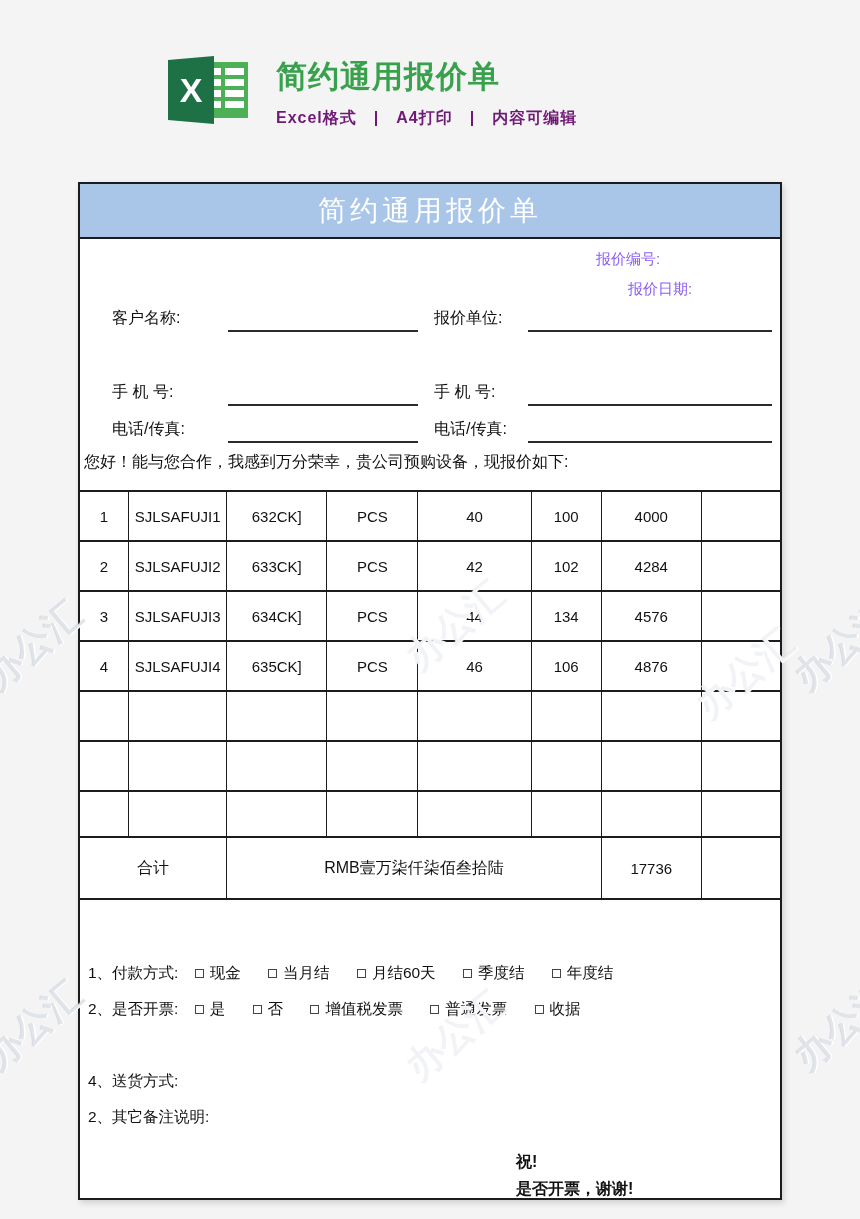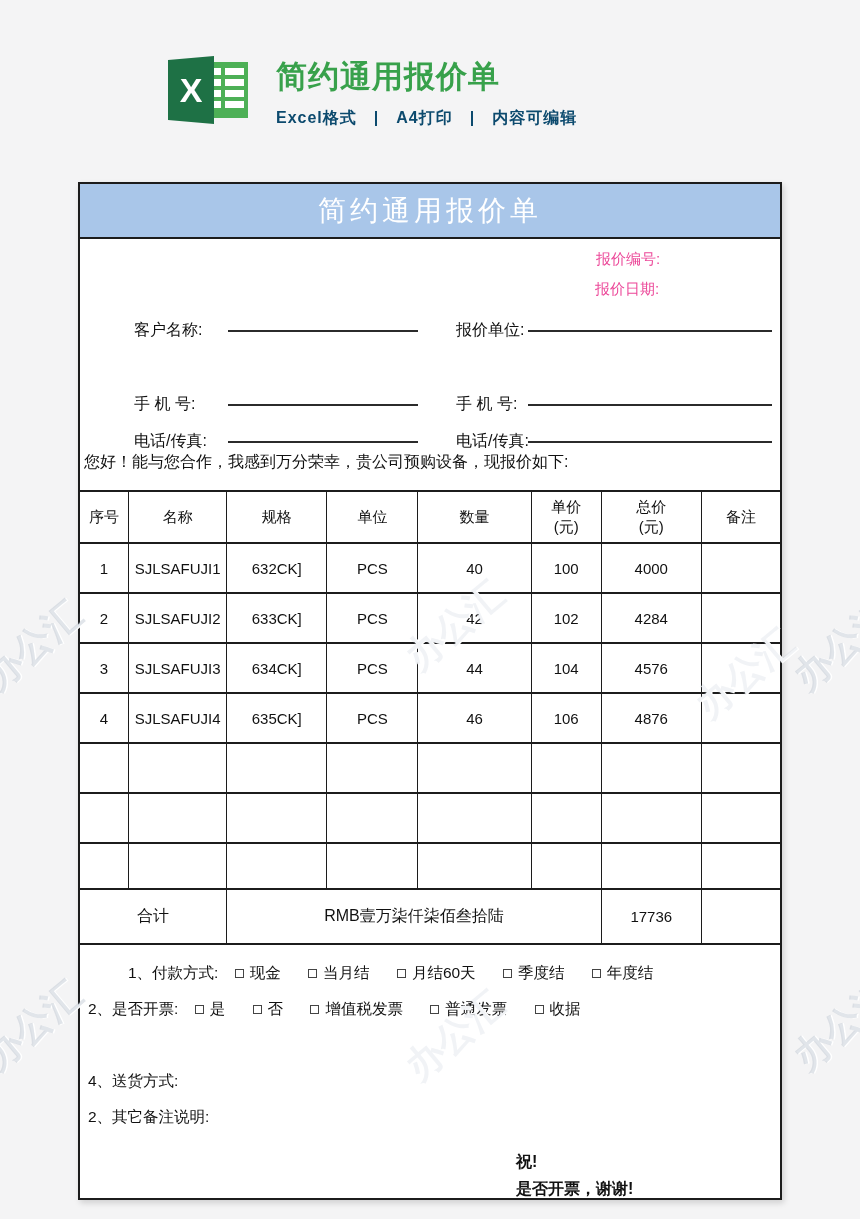--- a/index.html
+++ b/index.html
@@ -22,39 +22,39 @@
   }
   .xl-back i { background:#ffffff; display:block; }
   .xl-front {
     position:absolute; left:0; top:0; width:46px; height:68px; background:#1e7145;
     clip-path:polygon(0 6%, 100% 0, 100% 100%, 0 94%);
     color:#fff; font-weight:bold; font-size:34px;
     display:flex; align-items:center; justify-content:center;
   }
   .titles { margin-left:28px; }
   .main-title { font-size:31px; font-weight:bold; color:#38a14b; letter-spacing:1px; }
-  .subtitle { margin-top:10px; font-size:16px; font-weight:bold; color:#0c4a6e; letter-spacing:1px; }
+  .subtitle { margin-top:10px; font-size:16px; font-weight:bold; color:#701a75; letter-spacing:1px; }
 
   
   .doc {
     position:absolute; left:78px; top:182px; width:704px; height:1018px;
     background:#fff; border:2px solid #1c1c1c;
     box-shadow:2px 3px 6px rgba(0,0,0,0.15);
   }
   .banner {
     height:55px; line-height:53px; background:#a9c6e9; border-bottom:2px solid #1c1c1c;
     text-align:center; color:#ffffff; font-size:28px; letter-spacing:4px;
   }
-  .meta-line { position:absolute; font-size:15px; color:#ec4899; }
+  .meta-line { position:absolute; font-size:15px; color:#8b5cf6; }
   .meta-1 { left:516px; top:66px; }
-  .meta-2 { left:515px; top:96px; }
+  .meta-2 { left:548px; top:96px; }
 
   .info-row { position:absolute; left:0; width:100%; height:28px; }
   .r1 { top:122px; } .r2 { top:159px; } .r3 { top:196px;text-align:center; } .r4 { top:233px; }
-  .info-row .lbl { position:absolute; top:14px; font-size:16px;margin-left:22px; }
+  .info-row .lbl { position:absolute; top:2px; font-size:16px; }
   .lbl-l { left:32px; }
   .lbl-r { left:354px; }
   .uline { position:absolute; top:0; height:26px; border-bottom:2px solid #2b2b2b; }
   .ul-l { left:148px; width:190px; }
   .ul-r { left:448px; width:244px; }
 
   .greeting { position:absolute; left:4px; top:268px; width:694px; font-size:16px; color:#111; }
 
   
   .quote-table {
@@ -63,26 +63,26 @@
   }
   .quote-table th, .quote-table td {
     border:1px solid #1c1c1c; border-top-width:2px; border-bottom-width:2px;
     text-align:center; vertical-align:middle;
     font-weight:normal; font-size:15px; color:#111;
     overflow:hidden;
   }
   .quote-table th { height:52px; white-space:pre-line; line-height:1.35; }
   .quote-table tr.body-row td { height:50px; }
   .quote-table tr.short-row td { height:46px; }
-  .quote-table tr.total-row td { height:55px; font-size:16px; }
+  .quote-table tr.total-row td { height:62px; font-size:16px; }
   .t-amt { font-size:15px !important;margin-left:24px; }
 
   
   .note { position:absolute; left:8px; width:688px; font-size:15.5px; white-space:nowrap; }
-  .n1 { top:779px;margin-left:40px; } .n2 { top:815px; } .n3 { top:851px; } .n4 { top:887px; } .n5 { top:923px; }
+  .n1 { top:779px; } .n2 { top:815px; } .n3 { top:851px; } .n4 { top:887px; } .n5 { top:923px; }
   .note .prefix { margin-right:12px; }
   .opt { margin-right:23px; display:inline-block; }
   .cb {
     display:inline-block; width:9px; height:9px; border:1px solid #444;
     margin-right:6px; vertical-align:0;
   }
 
   .closing { position:absolute; left:436px; top:964px; font-size:16px; font-weight:bold; line-height:27px; }
 
   
@@ -159,32 +159,20 @@
       <col style="width:49px">
         <col style="width:98px">
         <col style="width:100px">
         <col style="width:91px">
       <col style="width:113px">
         <col style="width:70px">
         <col style="width:100px">
         <col style="width:79px">
     </colgroup>
     <tbody>
-        <tr>
-      <th>序号</th>
-      <th>名称</th>
-      <th>规格</th>
-      <th>单位</th>
-      <th>数量</th>
-      <th>单价
-(元)</th>
-      <th>总价
-(元)</th>
-      <th>备注</th>
-    </tr>
     <tr class="body-row">
       <td>1</td>
       <td>SJLSAFUJI1</td>
       <td>632CK]</td>
       <td>PCS</td>
       <td>40</td>
       <td>100</td>
       <td>4000</td>
       <td></td>
     </tr>
@@ -197,21 +185,21 @@
       <td>102</td>
       <td>4284</td>
       <td></td>
     </tr>
     <tr class="body-row">
       <td>3</td>
       <td>SJLSAFUJI3</td>
       <td>634CK]</td>
       <td>PCS</td>
       <td>44</td>
-      <td>104</td>
+      <td>134</td>
       <td>4576</td>
       <td></td>
     </tr>
     <tr class="body-row">
       <td>4</td>
       <td>SJLSAFUJI4</td>
       <td>635CK]</td>
       <td>PCS</td>
       <td>46</td>
       <td>106</td>

